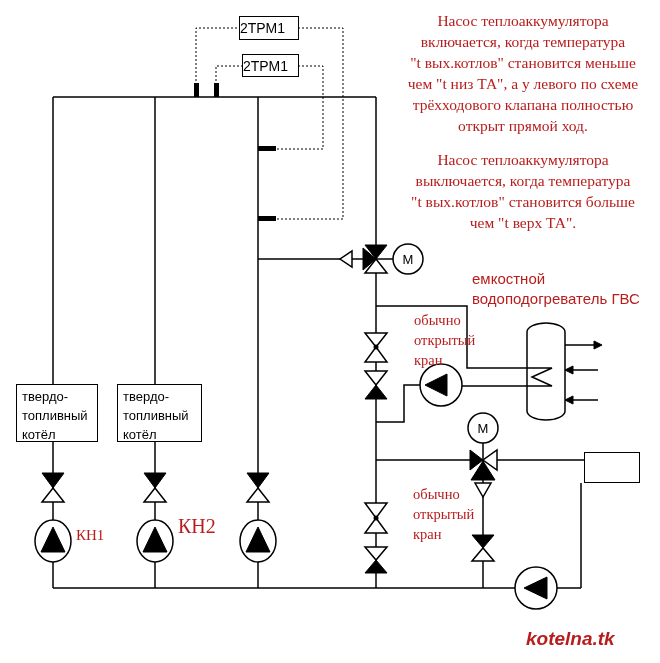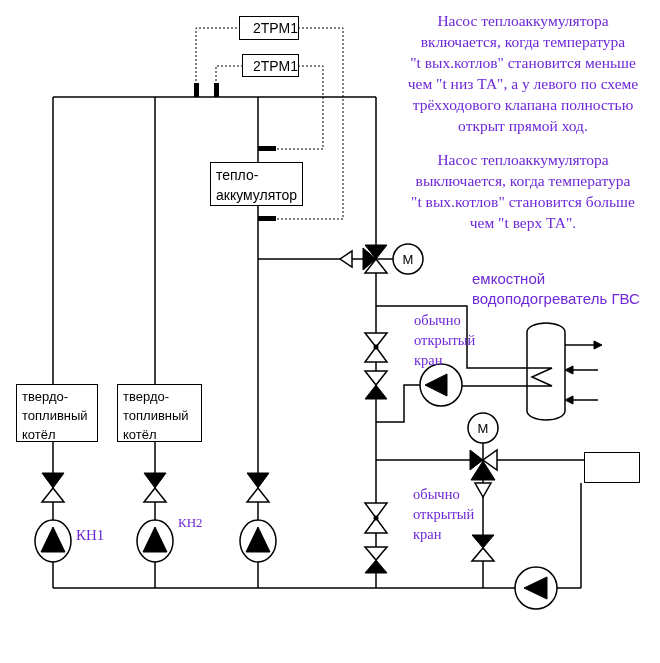--- a/index.html
+++ b/index.html
@@ -1,23 +1,23 @@
 <!DOCTYPE html>
 <html><head>
 <meta charset="utf-8">
 <style>
   html,body{margin:0;padding:0;}
   body{background:#fff;font-family:"Liberation Sans",sans-serif;}
   .stage{position:relative;width:660px;height:663px;background:#fff;overflow:hidden;}
   .stage svg{position:absolute;left:0;top:0;z-index:0;}
-  .lbl{position:absolute;z-index:2;color:#6d28d9;white-space:pre-line;}
+  .lbl{position:absolute;z-index:2;color:#b91c1c;white-space:pre-line;}
   .box{position:absolute;z-index:1;background:#fff;border:1.5px solid #000;color:#000;
        box-sizing:border-box;display:flex;}
   .box .txt{white-space:pre-line;}
-  .ctr{align-items:center;justify-content:flex-end;text-align:center;padding-left:7px;}
+  .ctr{align-items:center;justify-content:flex-start;text-align:center;}
   .serif{font-family:"Liberation Serif",serif;}
   .para{font-size:15.5px;line-height:21px;text-align:center;width:270px;}
   .note3{font-size:14.5px;line-height:20px;margin-left:25px;}
   .sans-lbl{font-size:15px;line-height:20px;}
   .wm{font-size:19px;font-weight:bold;font-style:italic;font-family:"Liberation Sans",sans-serif;}
   .pipe{stroke:#000;stroke-width:1.5;fill:none;}
   .dot{stroke:#000;stroke-width:1;fill:none;stroke-dasharray:2,2;}
   .vopen{fill:#fff;stroke:#000;stroke-width:1.5;stroke-linejoin:miter;}
   .vfill{fill:#000;stroke:#000;stroke-width:1;stroke-linejoin:miter;}
   .pump{fill:#fff;stroke:#000;stroke-width:1.5;}
@@ -154,24 +154,20 @@
       <polygon class="vfill" points="547,577 547,599 524,588"></polygon>
     </g>
   </svg>
 
   <div class="box ctr" style="left:239px;top:16px;width:60px;height:24px;font-size:14px;">
     <span class="txt">2ТРМ1</span>
   </div>
   <div class="box ctr" style="left:242px;top:54px;width:57px;height:23px;font-size:14px;">
     <span class="txt">2ТРМ1</span>
   </div>
-  <div class="box" style="left:210px;top:162px;width:93px;height:44px;font-size:14px;line-height:20px;padding:2px 0 0 5px;">
-    <span class="txt">тепло-
-аккумулятор</span>
-  </div>
   <div class="box" style="left:16px;top:384px;width:82px;height:58px;font-size:13px;line-height:19px;padding:2px 0 0 5px;">
     <span class="txt">твердо-
 топливный
 котёл</span>
   </div>
   <div class="box" style="left:117px;top:384px;width:85px;height:58px;font-size:13px;line-height:19px;padding:2px 0 0 5px;">
     <span class="txt">твердо-
 топливный
 котёл</span>
   </div>
@@ -189,14 +185,15 @@
 чем "t верх ТА".</div>
   <div class="lbl sans-lbl" style="left:472px;top:269px;width:190px;">емкостной
 водоподогреватель ГВС</div>
   <div class="lbl serif note3" style="left:389px;top:310px;">обычно
 открытый
 кран</div>
   <div class="lbl serif note3" style="left:388px;top:484px;">обычно
 открытый
 кран</div>
   <div class="lbl serif" style="left:76px;top:515px;font-size:15px;margin-top:12px;">КН1</div>
-  <div class="lbl serif" style="left:178px;top:515px;font-size:13px;text-align:center;">КН2</div>
+  <div class="lbl serif" style="left:178px;top:515px;font-size:20px;text-align:center;">КН2</div>
+  <div class="lbl wm" style="left:526px;top:628px;">kotelna.tk</div>
 </div>
 
 </body></html>

